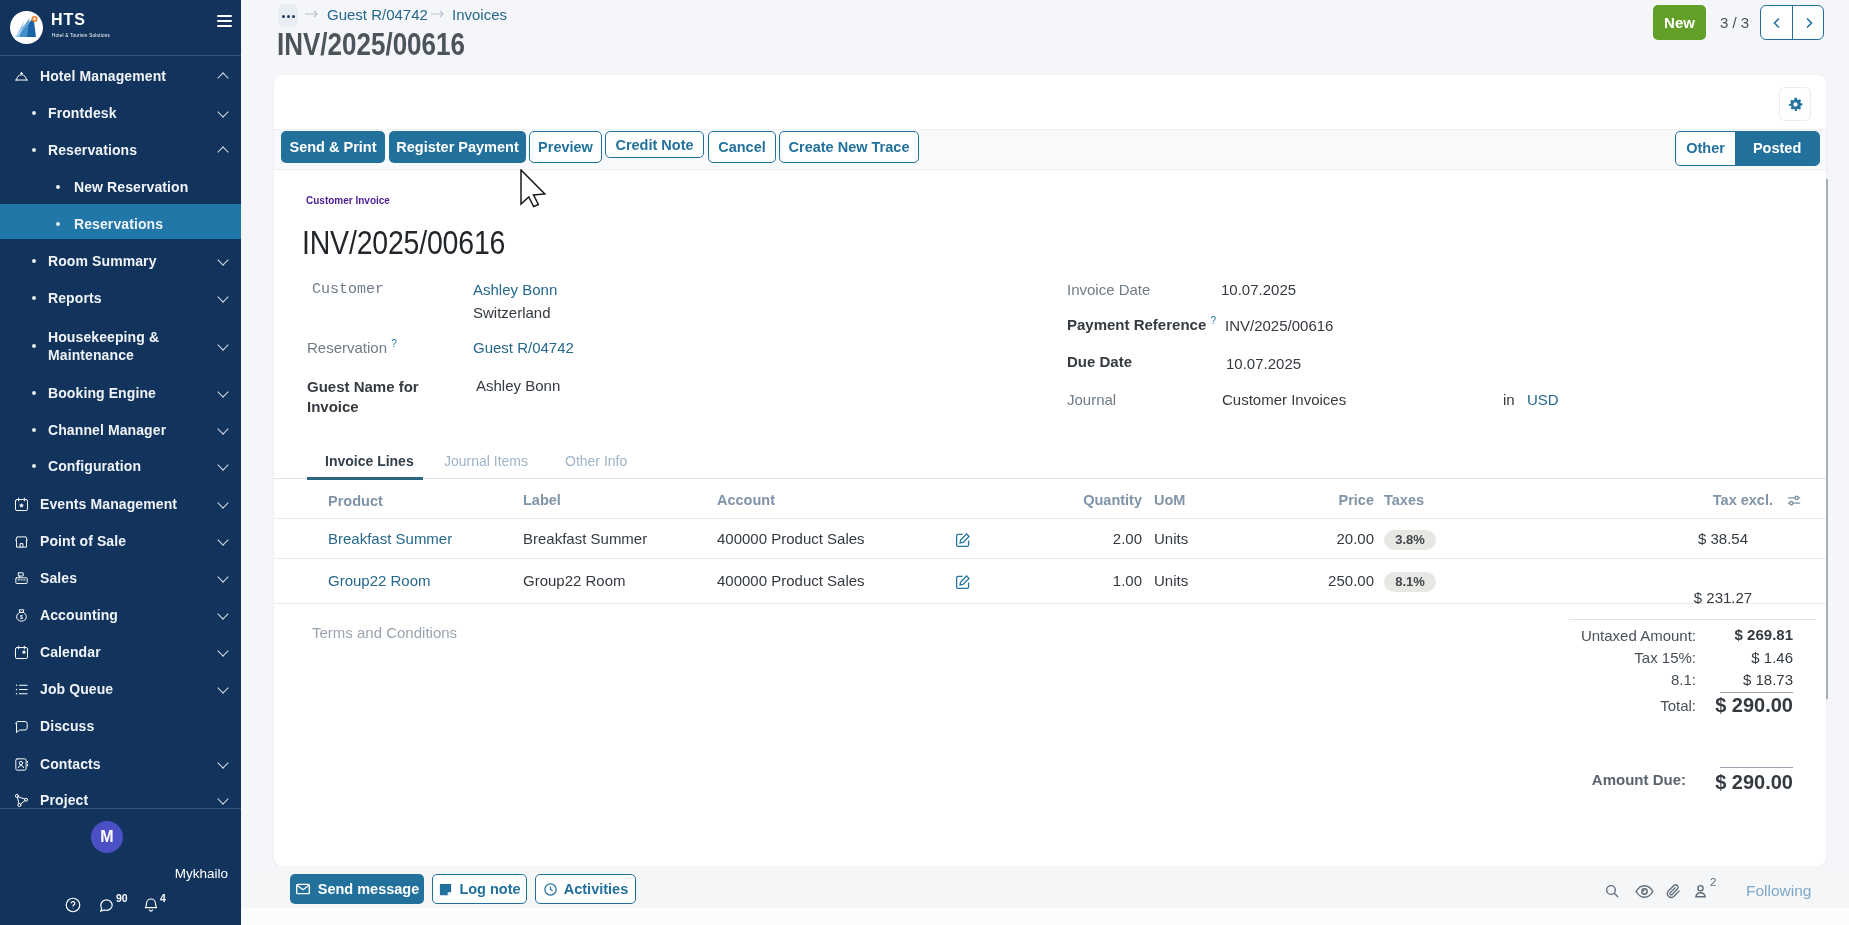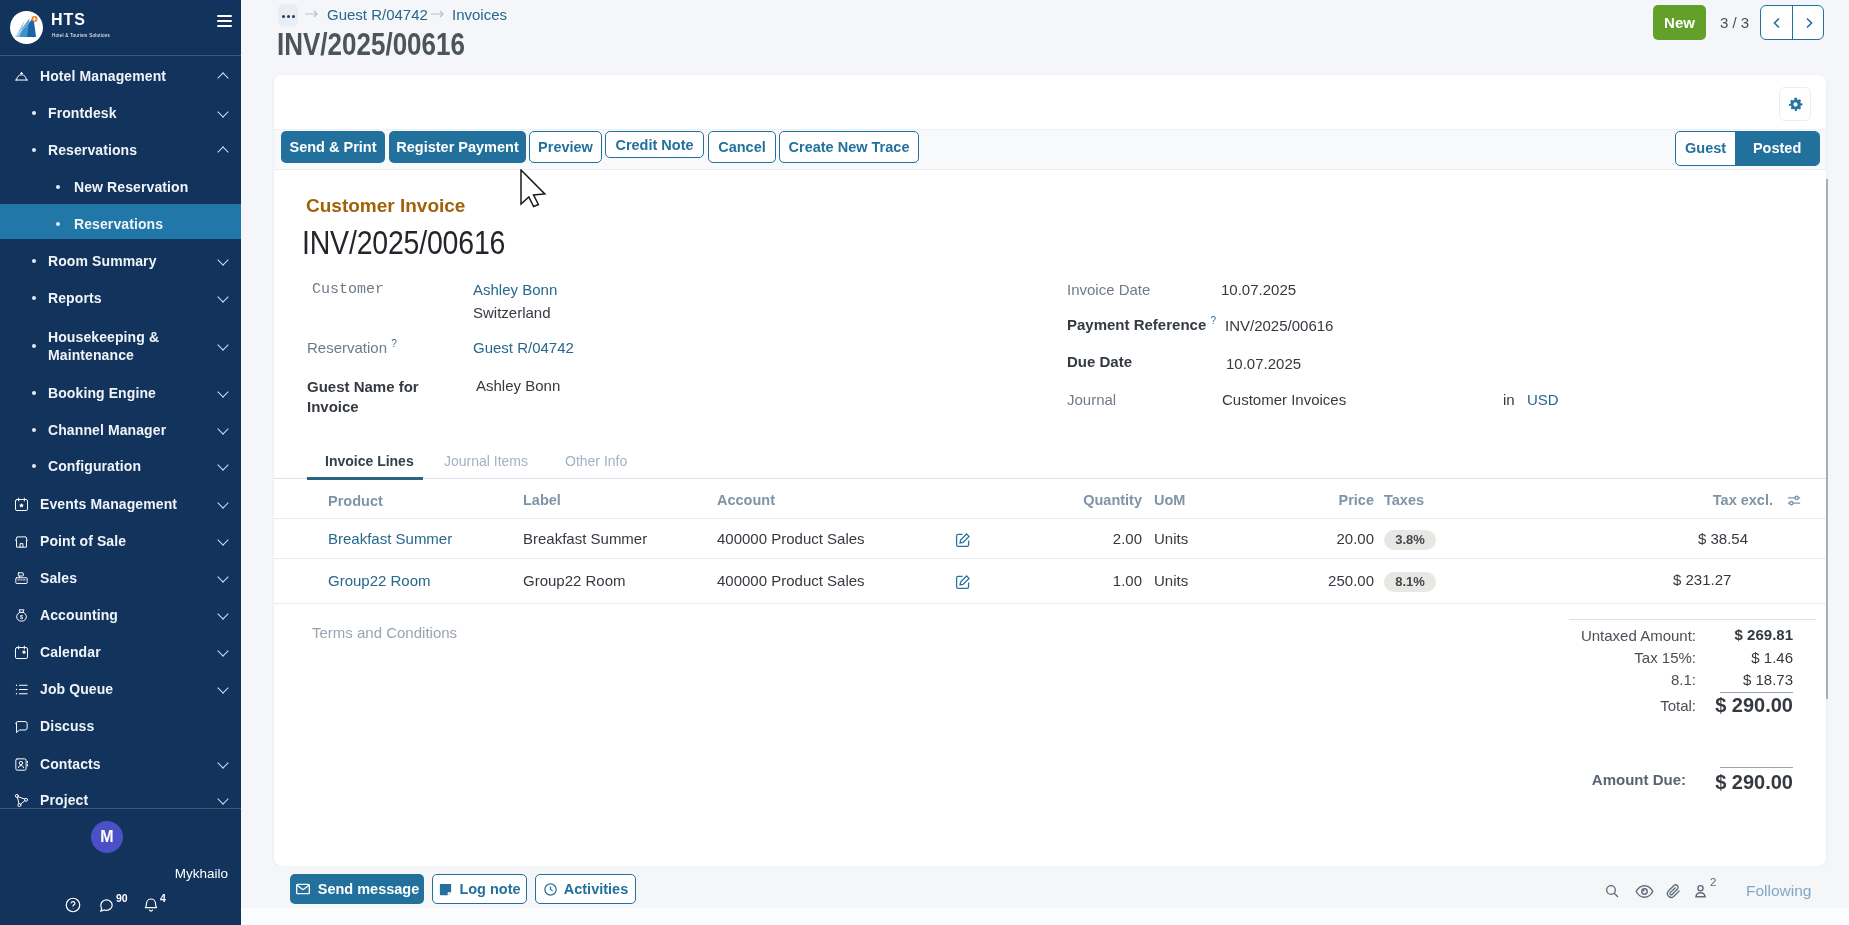--- a/index.html
+++ b/index.html
@@ -253,25 +253,25 @@
   </div>
 
   <div class="abs" style="left:0;top:54px;width:1552px;height:41px;background:#f8f9fb;border-top:1px solid #edf0f3;border-bottom:1px solid #eceff2;"></div>
   <div class="btn btn-fill" style="left:7px;top:56px;width:104px;height:32px;">Send &amp; Print</div>
   <div class="btn btn-fill" style="left:115px;top:56px;width:137px;height:32px;">Register Payment</div>
   <div class="btn btn-out" style="left:255px;top:56px;width:73px;height:32px;">Preview</div>
   <div class="btn btn-out" style="left:331px;top:56px;width:99px;height:27px;">Credit Note</div>
   <div class="btn btn-out" style="left:434px;top:56px;width:68px;height:32px;">Cancel</div>
   <div class="btn btn-out" style="left:505px;top:56px;width:140px;height:32px;">Create New Trace</div>
   <div class="abs" style="left:1401px;top:56px;width:145px;height:35px;border:1px solid #22719c;border-radius:5px;background:#fff;overflow:hidden;display:flex;">
-    <div style="width:60px;line-height:33px;text-align:center;color:#22719c;font-weight:700;font-size:14.5px;">Guest</div>
+    <div style="width:60px;line-height:33px;text-align:center;color:#22719c;font-weight:700;font-size:14.5px;">Other</div>
     <div style="width:85px;line-height:33px;text-align:center;color:#fff;background:#22719c;font-weight:700;font-size:14.5px;">Posted</div>
   </div>
 
-  <div class="abs" style="left:32px;top:120px;font-size:19px;font-weight:700;color:#a16207;">Customer Invoice</div>
+  <div class="abs" style="left:32px;top:120px;font-size:10px;font-weight:700;color:#4c1d95;">Customer Invoice</div>
   <div class="abs" style="left:28px;top:148px;font-size:28.5px;font-weight:400;color:#22262a;transform:scaleY(1.18);transform-origin:top left;letter-spacing:-0.2px;">INV/2025/00616</div>
 
   <div class="abs lab" style="left:38px;top:206px;font-family:Liberation Mono, monospace;">Customer</div>
   <a class="abs link val" style="left:199px;top:206px;">Ashley Bonn</a>
   <div class="abs vald" style="left:199px;top:229px;">Switzerland</div>
   <div class="abs lab" style="left:33px;top:263px;">Reservation <sup style="color:#2574a0;font-size:10px;">?</sup></div>
   <a class="abs link val" style="left:199px;top:264px;">Guest R/04742</a>
   <div class="abs labb" style="left:33px;top:302px;width:130px;line-height:20px;">Guest Name for Invoice</div>
   <div class="abs vald" style="left:202px;top:302px;">Ashley Bonn</div>
 
@@ -327,21 +327,21 @@
   <div class="abs td tdd" style="left:249px;top:497px;">Group22 Room</div>
   <div class="abs td tdd" style="left:443px;top:497px;">400000 Product Sales</div>
   <svg class="abs edit" style="left:681px;top:499px;" width="16" height="16" viewBox="0 0 20 20" fill="none" stroke="#2574a0" stroke-width="1.6">
         <path d="M17 10.5V16a2 2 0 0 1-2 2H4a2 2 0 0 1-2-2V5a2 2 0 0 1 2-2h5.5"></path>
         <path d="M14.5 2.5l3 3L10 13l-3.7.7L7 10z"></path>
       </svg>
   <div class="abs td tdd" style="left:768px;top:497px;width:100px;text-align:right;">1.00</div>
   <div class="abs td tdd" style="left:880px;top:497px;">Units</div>
   <div class="abs td tdd" style="left:1000px;top:497px;width:100px;text-align:right;">250.00</div>
   <div class="abs pill" style="left:1110px;top:497px;">8.1%</div>
-  <div class="abs td tdd" style="left:1399px;top:496px;width:100px;text-align:left;">$ 231.27</div>
+  <div class="abs td tdd" style="left:1399px;top:514px;width:100px;text-align:center;">$ 231.27</div>
 
   <div class="abs" style="left:38px;top:549px;font-size:15px;color:#9aa4b0;">Terms and Conditions</div>
 
   <div class="abs" style="left:1295px;top:544px;width:247px;height:1px;background:#dee2e6;"></div>
   <div class="abs trl" style="right:130px;top:552px;">Untaxed Amount:</div>
   <div class="abs trv" style="right:33px;top:551px;font-weight:700;">$ 269.81</div>
   <div class="abs trl" style="right:130px;top:574px;">Tax 15%:</div>
   <div class="abs trv" style="right:33px;top:574px;">$ 1.46</div>
   <div class="abs trl" style="right:130px;top:596px;">8.1:</div>
   <div class="abs trv" style="right:33px;top:596px;">$ 18.73</div>

